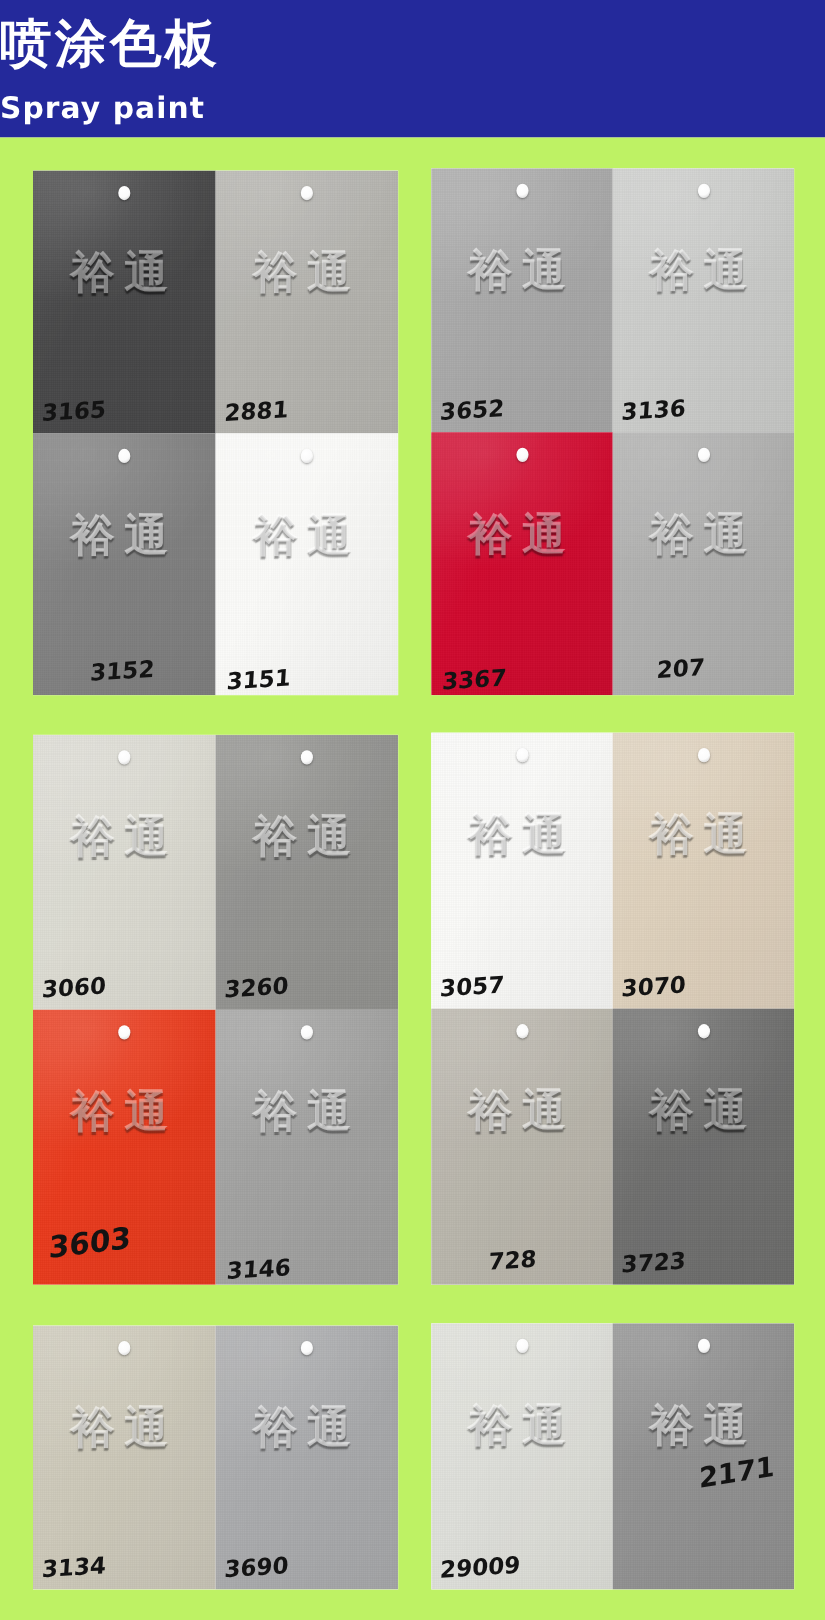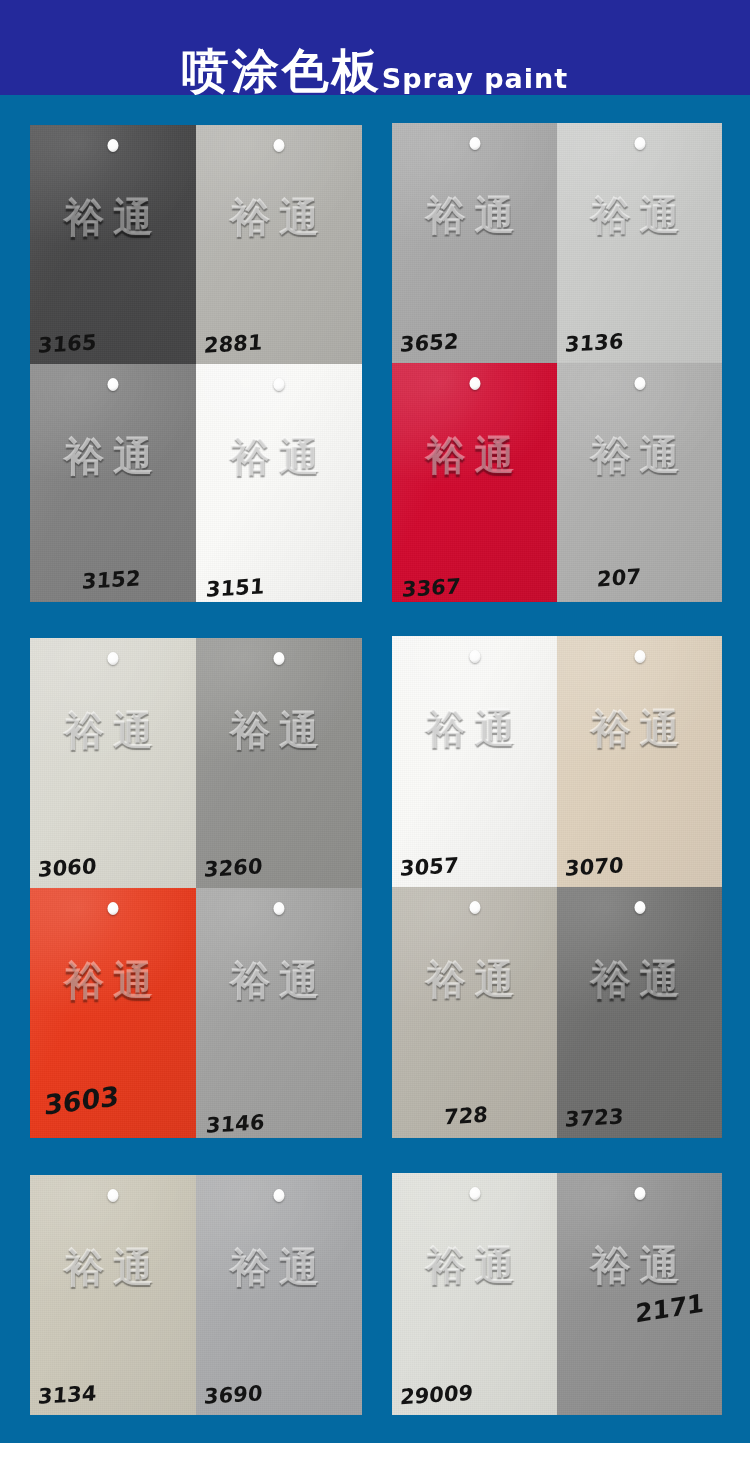--- a/index.html
+++ b/index.html
@@ -11,25 +11,25 @@
     width: 750px;
     height: 1473px;
     font-family: "Liberation Sans", sans-serif;
     position: relative;
     overflow: hidden;
   }
 
   
   .banner {
     width: 750px;
-    height: 95px;
+    height: 125px;
     background: #24299b;
     display: flex;
-    flex-direction: row;
-    align-items: flex-end;
+    flex-direction: column;
+    align-items: flex-start;
     justify-content: center;
     box-sizing: border-box;
     padding-top: 6px;
   }
   .banner-title-cn {
     color: #ffffff;
     font-family: "DejaVu Sans", sans-serif;
     font-size: 47px;
     font-weight: 700;
     letter-spacing: 3px;
@@ -45,21 +45,21 @@
     line-height: 1.2;
     margin-top: 19px;
     text-align: center;
   }
 
   
   .sheet {
     position: relative;
     width: 750px;
     height: 1348px;
-    background: #0369a1;
+    background: #bef264;
   }
   .block {
     position: absolute;
     display: grid;
     grid-template-columns: 1fr 1fr;
     background: #ffffff;
     overflow: hidden;
   }
   .block.rows2 { grid-template-rows: 1fr 1fr; }
   .block.rows1 { grid-template-rows: 1fr; }

